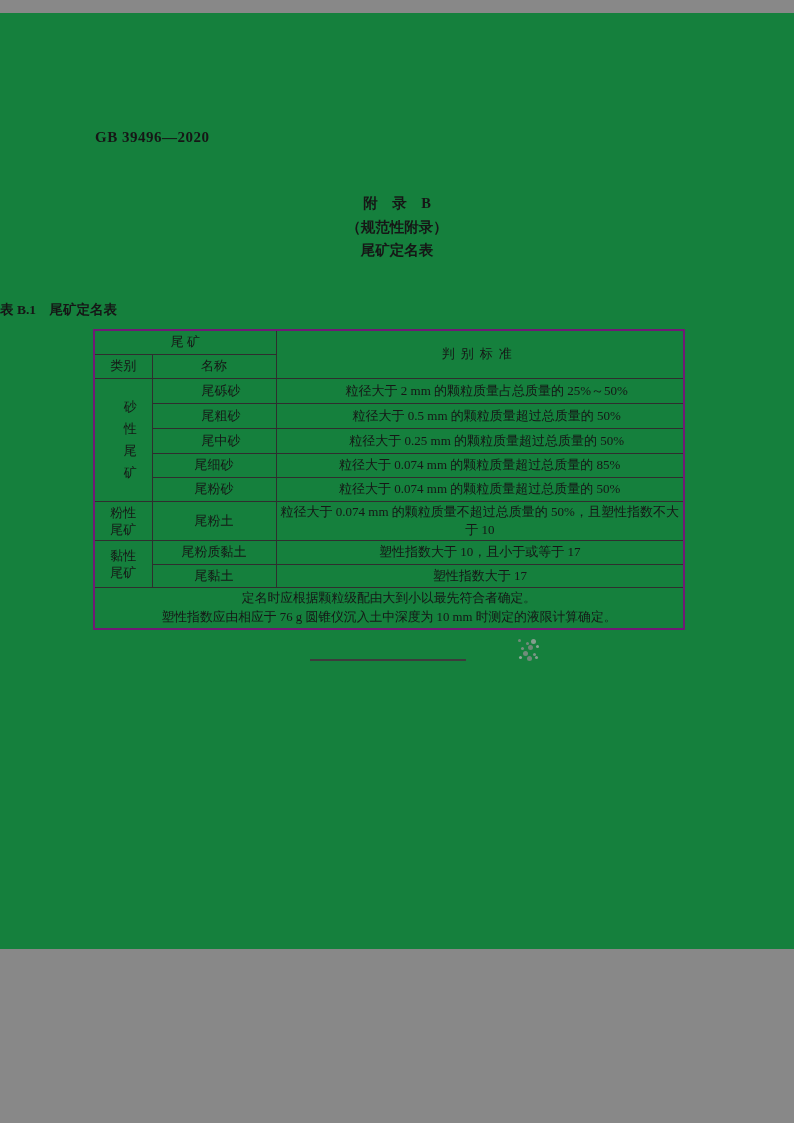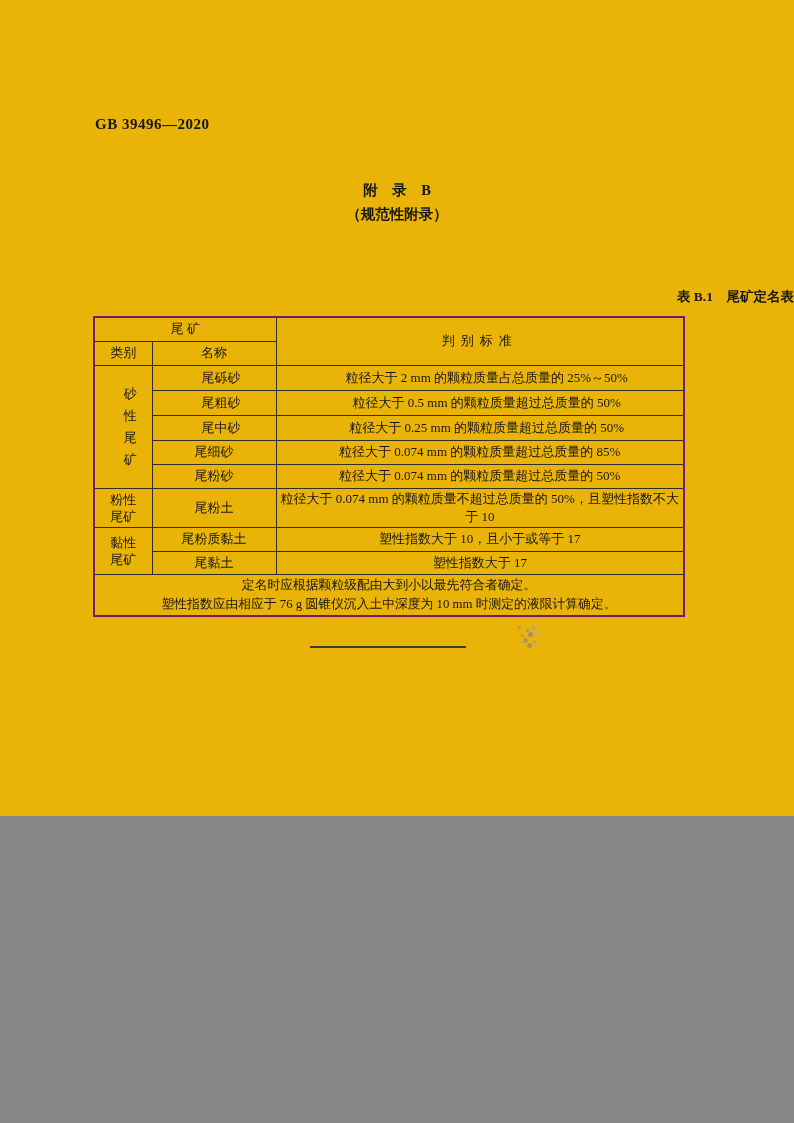--- a/index.html
+++ b/index.html
@@ -1,40 +1,40 @@
 <!DOCTYPE html>
 <html><head>
 <meta charset="utf-8">
 <style>
   * { margin:0; padding:0; box-sizing:border-box; }
   html,body { background:#888; }
   .page {
     position:relative;
-    width:794px; height:816px;
-    margin:0 auto;
-    background:#eab308;
+    width:794px; height:936px;
+    margin:13px auto;
+    background:#15803d;
     font-family:"Liberation Serif","DejaVu Serif",serif;
     color:#161616;
     overflow:hidden;
   }
   .gb-header {
     position:absolute; left:95px; top:116px;
     font-size:15px; font-weight:bold; letter-spacing:.5px;
   }
   .title-block {
     position:absolute; top:179px; left:0; width:794px;
     text-align:center; font-weight:bold; font-size:14.5px; line-height:23.5px;
   }
   .intro {
     position:absolute; left:115px; top:251px; width:600px;
     font-size:14px; line-height:18px;
   }
   .caption {
     position:absolute; top:288px; left:0; width:794px;
-    text-align:right; font-weight:bold; font-size:13.5px;
+    text-align:left; font-weight:bold; font-size:13.5px;
   }
   table.naming {
     position:absolute; top:316px; left:93px;
     width:590px; border-collapse:collapse; table-layout:fixed;
     font-size:13px; color:#161616;
   }
   table.naming td {
     border:1px solid #2e2e2e;
     text-align:center; vertical-align:middle;
     padding:1px 2px;
@@ -81,20 +81,21 @@
 </head>
 <body>
 
 <div class="page">
 
   <div class="gb-header">GB 39496—2020</div>
 
   <div class="title-block">
     <div>附　录　B</div>
     <div>（规范性附录）</div>
+    <div>尾矿定名表</div>
   </div>
 
 
   <div class="caption">表 B.1　尾矿定名表</div>
 
   <table class="naming">
     <colgroup>
       <col class="col-cat">
         <col class="col-name">
         <col class="col-crit">

